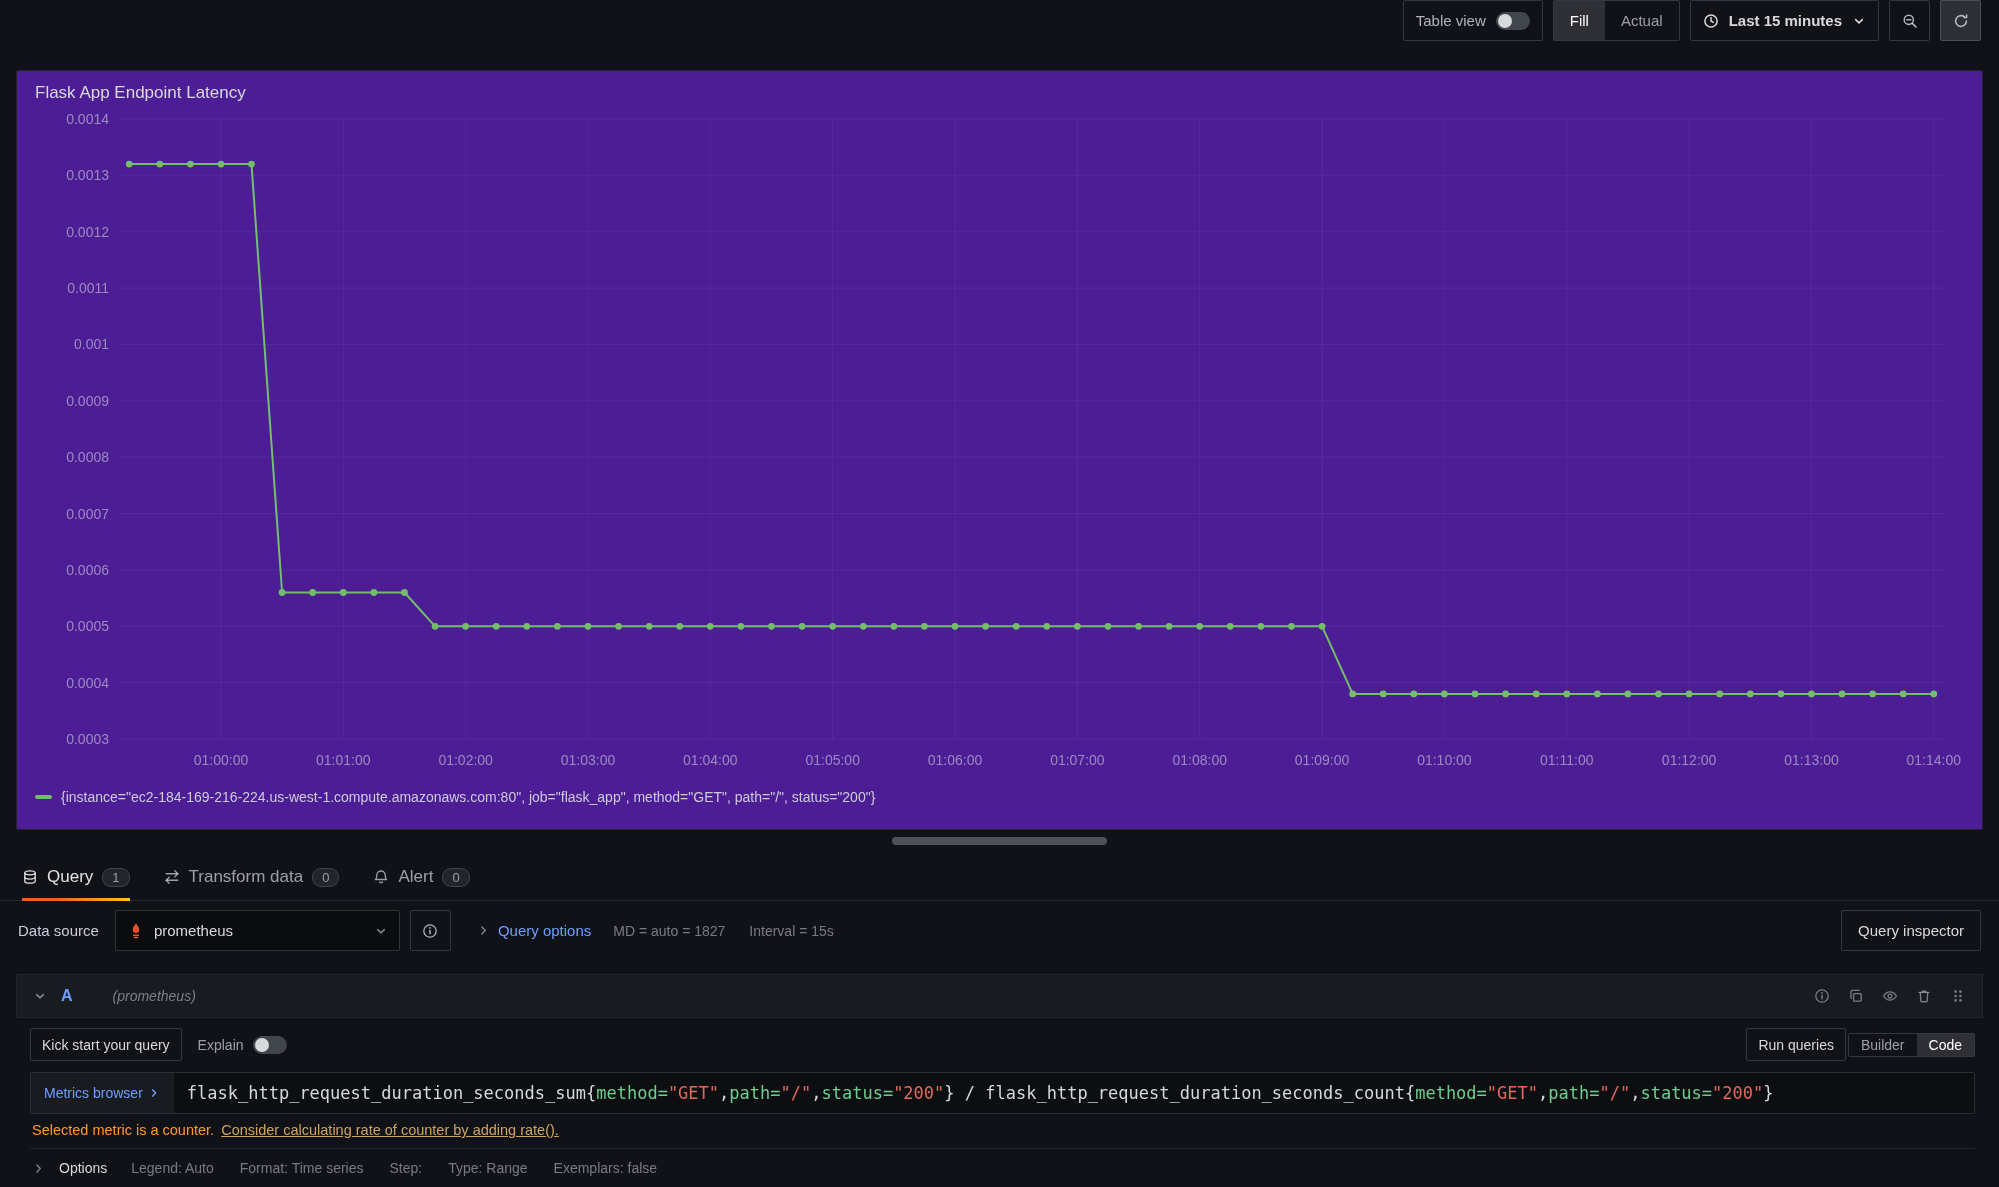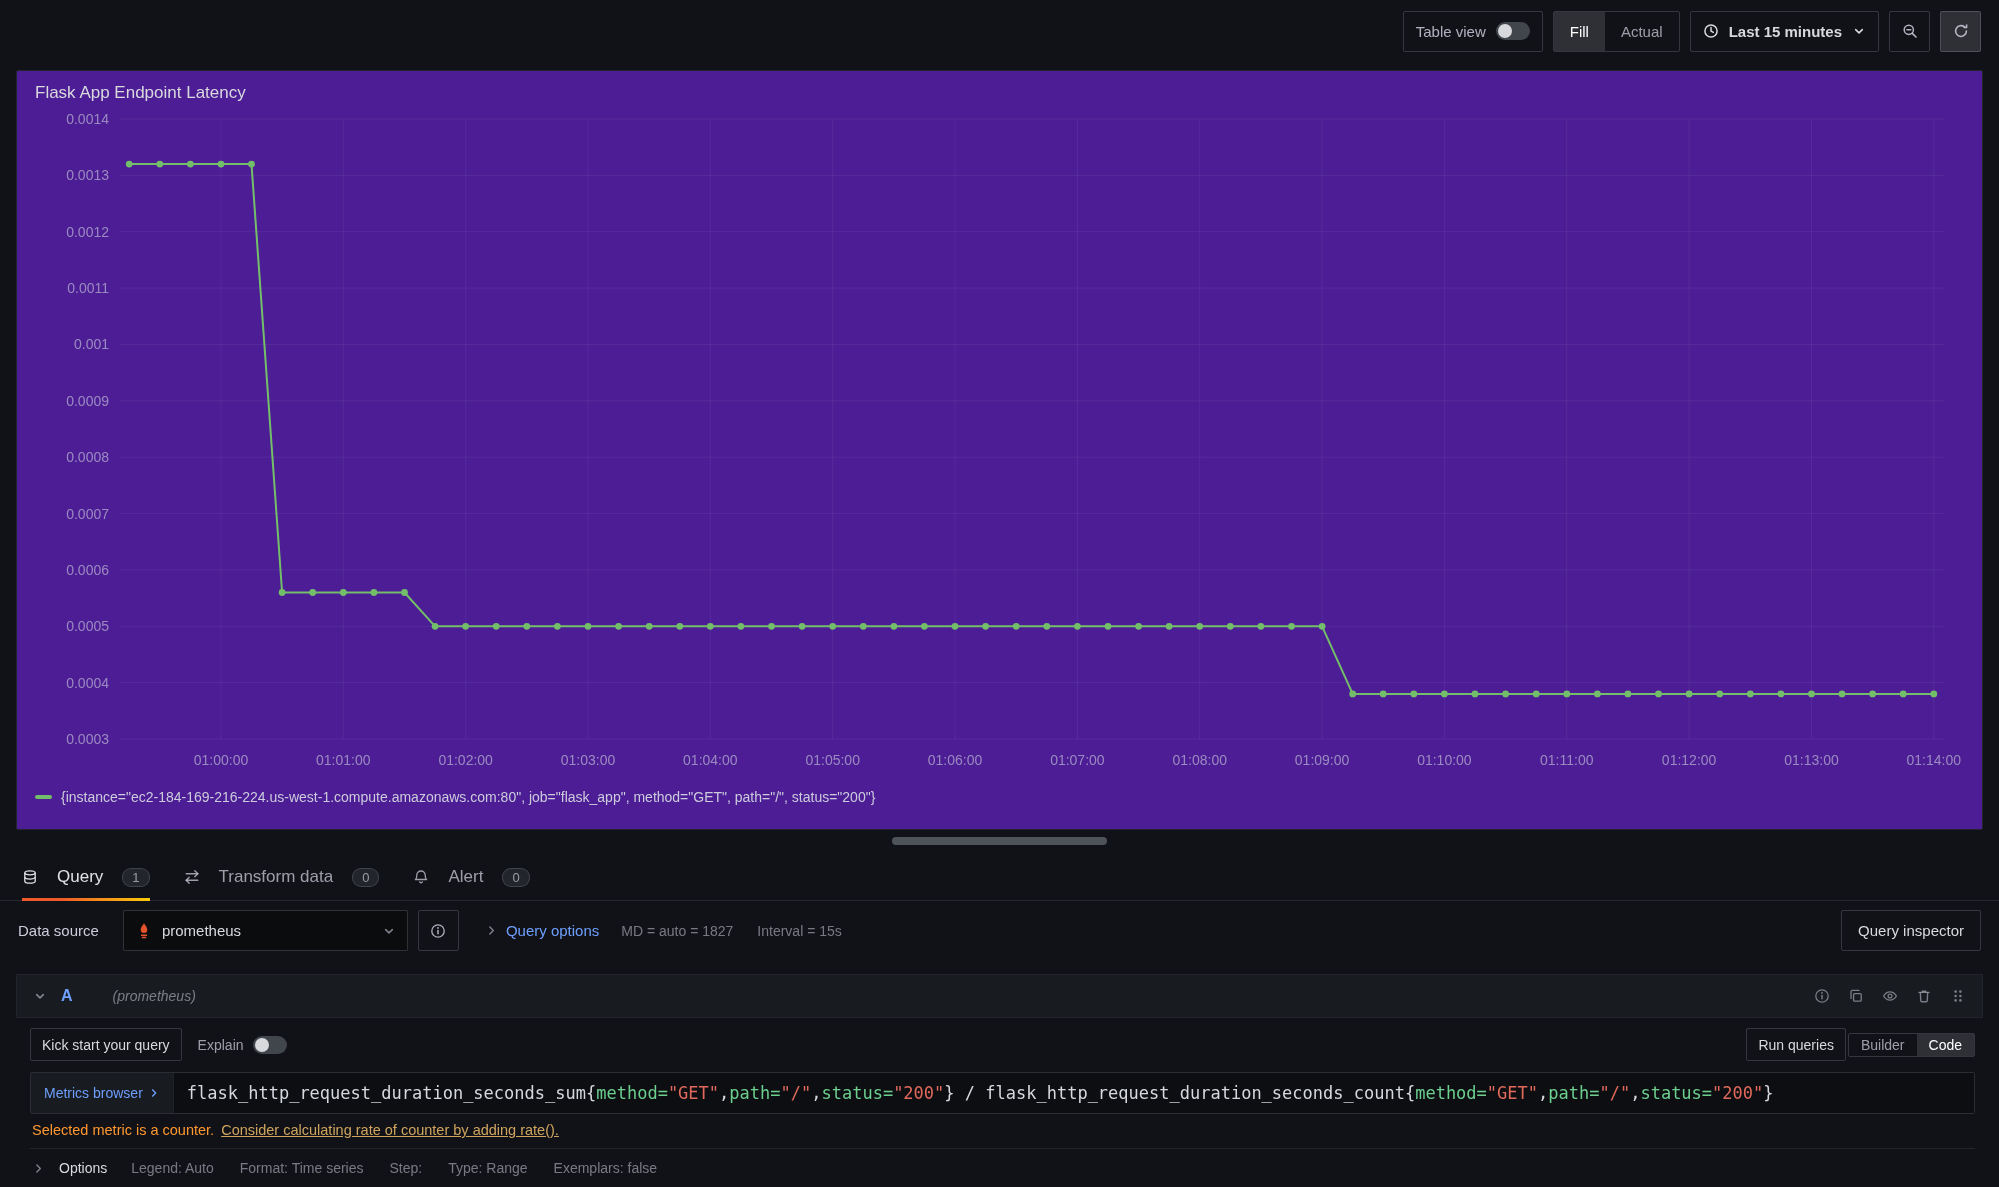--- a/index.html
+++ b/index.html
@@ -1,43 +1,43 @@
 <!DOCTYPE html>
 <html><head>
 <meta charset="utf-8">
 <style>
 *{margin:0;padding:0;box-sizing:border-box}
 html,body{width:1999px;height:1187px}
 body{background:#111217;color:#ccccdc;font-family:"Liberation Sans",sans-serif;overflow:hidden}
 button{font-family:inherit;cursor:pointer}
 svg{display:block}
-.topbar{height:62px;display:flex;align-items:center;justify-content:flex-end;gap:10px;padding:0 18px}
+.topbar{height:62px;display:flex;justify-content:flex-end;gap:10px;padding:0 18px}
 .ctrl{display:flex;align-items:center;gap:10px;height:41px;border:1px solid rgba(204,204,220,.20);border-radius:2px;padding:0 12px;background:transparent;color:rgba(204,204,220,.85);font-size:15px}
 .switch{width:34px;height:18px;border-radius:10px;background:#41454c;position:relative;display:inline-block;cursor:pointer}
 .switch .knob{position:absolute;left:2px;top:2px;width:14px;height:14px;border-radius:50%;background:#d8d9dd}
 .seg-group{display:flex;align-items:stretch;border:1px solid rgba(204,204,220,.20);border-radius:2px;overflow:hidden;height:41px}
 .seg{border:none;background:transparent;color:rgba(204,204,220,.75);font-size:15px;padding:0 16px}
 .seg.active{background:rgba(204,204,220,.16);color:#fff}
 .timepicker{font-weight:700;color:#d8d9dd;cursor:pointer}
 .iconbtn{width:41px;height:41px;border:1px solid rgba(204,204,220,.20);border-radius:2px;background:transparent;color:rgba(204,204,220,.85);display:flex;align-items:center;justify-content:center}
 .iconbtn.lit{background:rgba(204,204,220,.16)}
 .panel{margin:8px 16px 0;height:760px;background:#4c1d95;border:1px solid #22252b;border-radius:2px}
 .panel-title{padding:12px 18px 6px;font-size:17px;font-weight:500;color:#d8d9dd;cursor:pointer}
 #chart-svg{margin-left:8px;overflow:visible}
 .legend{display:flex;align-items:center;gap:9px;padding:4px 18px 0;font-size:14px;color:#ccccdc;cursor:pointer}
 .legend-swatch{width:17px;height:4px;border-radius:2px;background:#73bf69}
 .scrollrow{height:9px;margin-top:7px;display:flex;justify-content:center}
 .scroll-thumb{width:215px;height:8px;border-radius:4px;background:#4e535a;cursor:pointer}
 .tabs{display:flex;align-items:stretch;gap:34px;height:47px;margin-top:8px;padding:0 22px;border-bottom:1px solid rgba(204,204,220,.12)}
-.tab{display:flex;align-items:center;gap:19px;position:relative;color:rgba(204,204,220,.75);font-size:17px;cursor:pointer}
+.tab{display:flex;align-items:center;gap:9px;position:relative;color:rgba(204,204,220,.75);font-size:17px;cursor:pointer}
 .tab.active{color:#e0e1e6}
 .tab.active::after{content:"";position:absolute;left:0;right:0;bottom:-1px;height:3px;background-image:linear-gradient(90deg,#f05a28 30%,#fbca0a 99%)}
 .badge{background:#22252b;border:1px solid rgba(204,204,220,.18);border-radius:9px;padding:1px 9px;font-size:13px;color:rgba(204,204,220,.70)}
 .ds-row{display:flex;align-items:center;padding:9px 18px;gap:10px}
-.ds-label{font-size:15px;margin-right:14px}
+.ds-label{font-size:15px;margin-right:6px}
 .ds-select{display:flex;align-items:center;gap:9px;width:285px;height:41px;padding:0 11px;background:#0b0c0e;border:1px solid rgba(204,204,220,.20);border-radius:2px;font-size:15px;color:#d8d9dd;cursor:pointer}
 .grow{flex:1}
 .q-opt-toggle{display:flex;align-items:center;gap:8px;margin-left:16px;cursor:pointer}
 .blue{color:#6e9fff;font-size:15px;font-weight:500}
 .muted{color:rgba(204,204,220,.55);font-size:14px}
 .chev{color:rgba(204,204,220,.60)}
 .btn{height:41px;padding:8px 16px;border:1px solid rgba(204,204,220,.20);border-radius:2px;background:transparent;color:#d8d9dd;font-size:15px}
 .btn.sm{height:33px;padding:0 11px;font-size:14px}
 .spacer{flex:1}
 .q-card{margin:14px 16px 0}

